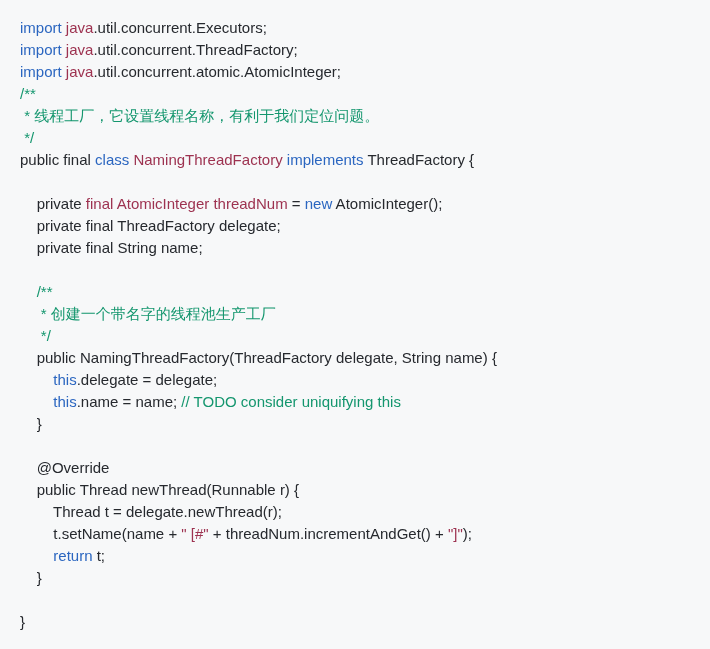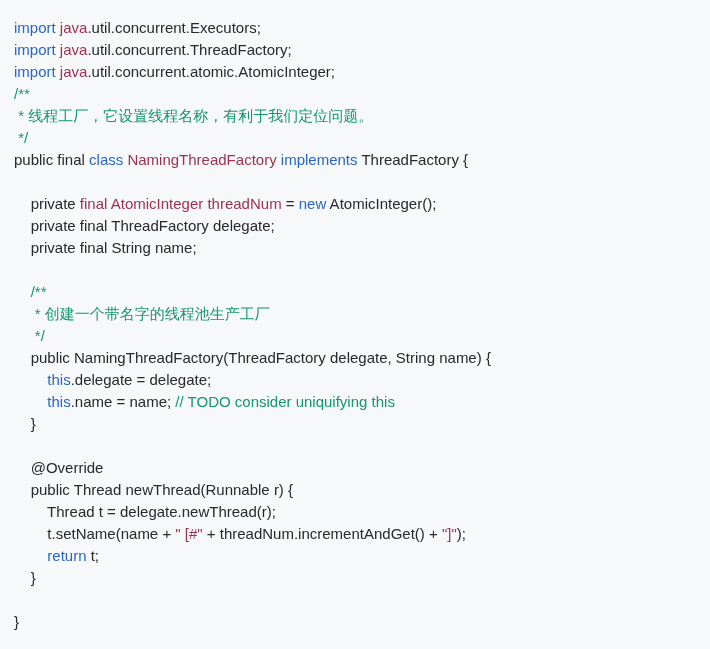--- a/index.html
+++ b/index.html
@@ -9,21 +9,21 @@
   body {
     width: 710px;
     height: 649px;
     overflow: hidden;
     background: var(--background, #f7f8f9);
   }
   .code-block {
     box-sizing: border-box;
     width: 598px;
     height: 649px;
-    padding: 17px 14px 16px 14px;
+    padding: 17px 14px 16px 20px;
     font-family: "Liberation Sans", "DejaVu Sans", sans-serif;
     font-size: 15px;
     line-height: 22px;
     white-space: pre;
     color: var(--plain, #26292e);
   }
   .line { height: 22px; }
   .tok-plain   { color: var(--plain, #26292e); }
   .tok-keyword { color: var(--keyword, #2b66c0); }
   .tok-type    { color: var(--type-red, #9d3250); }

